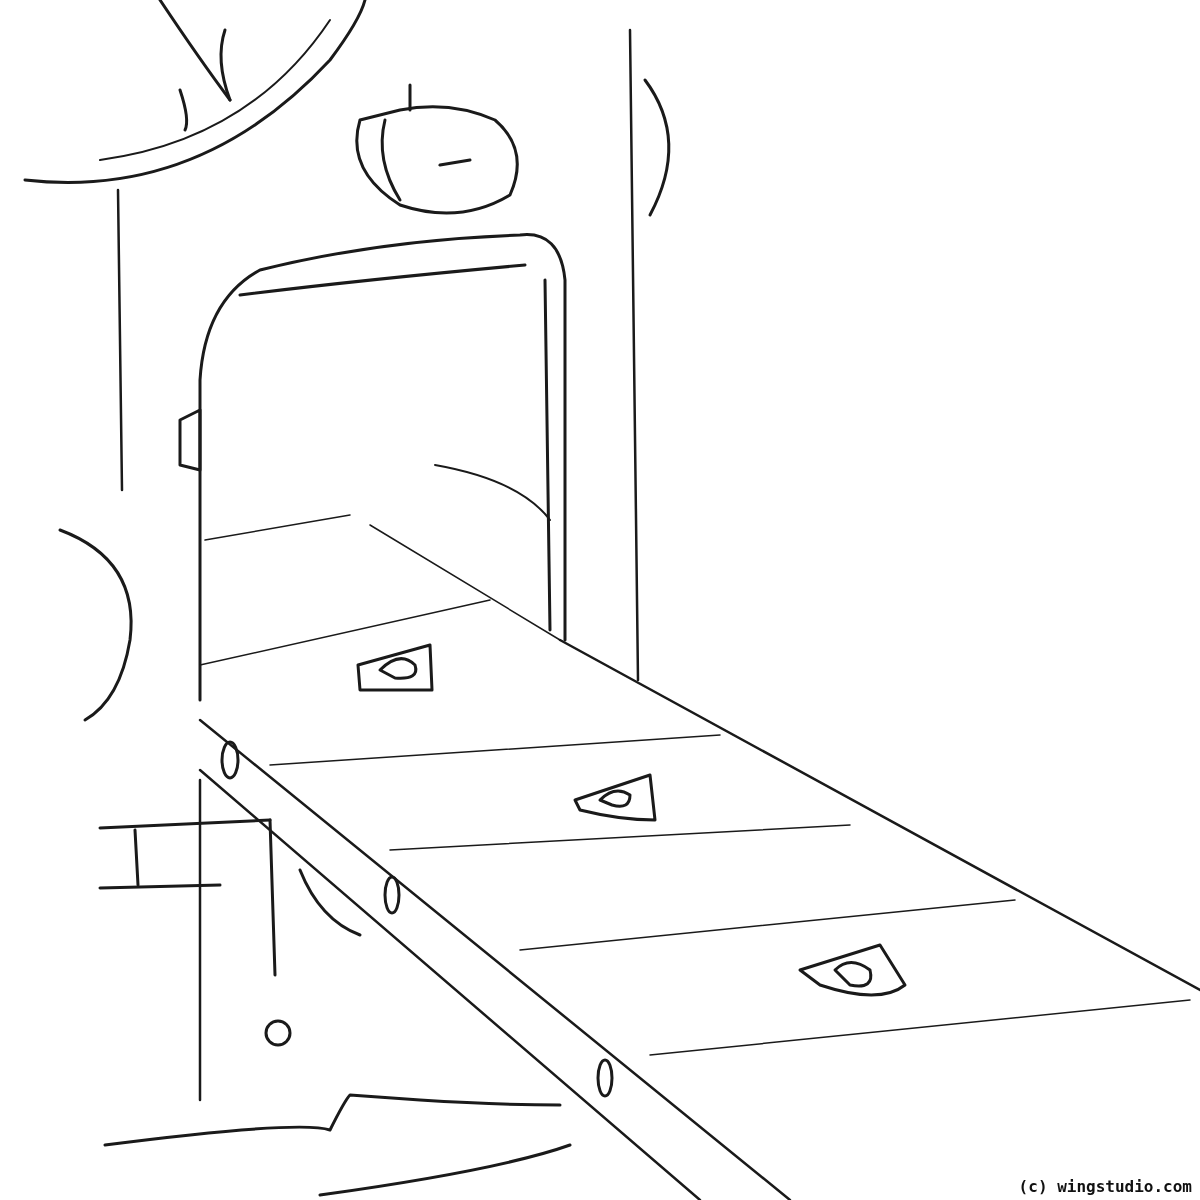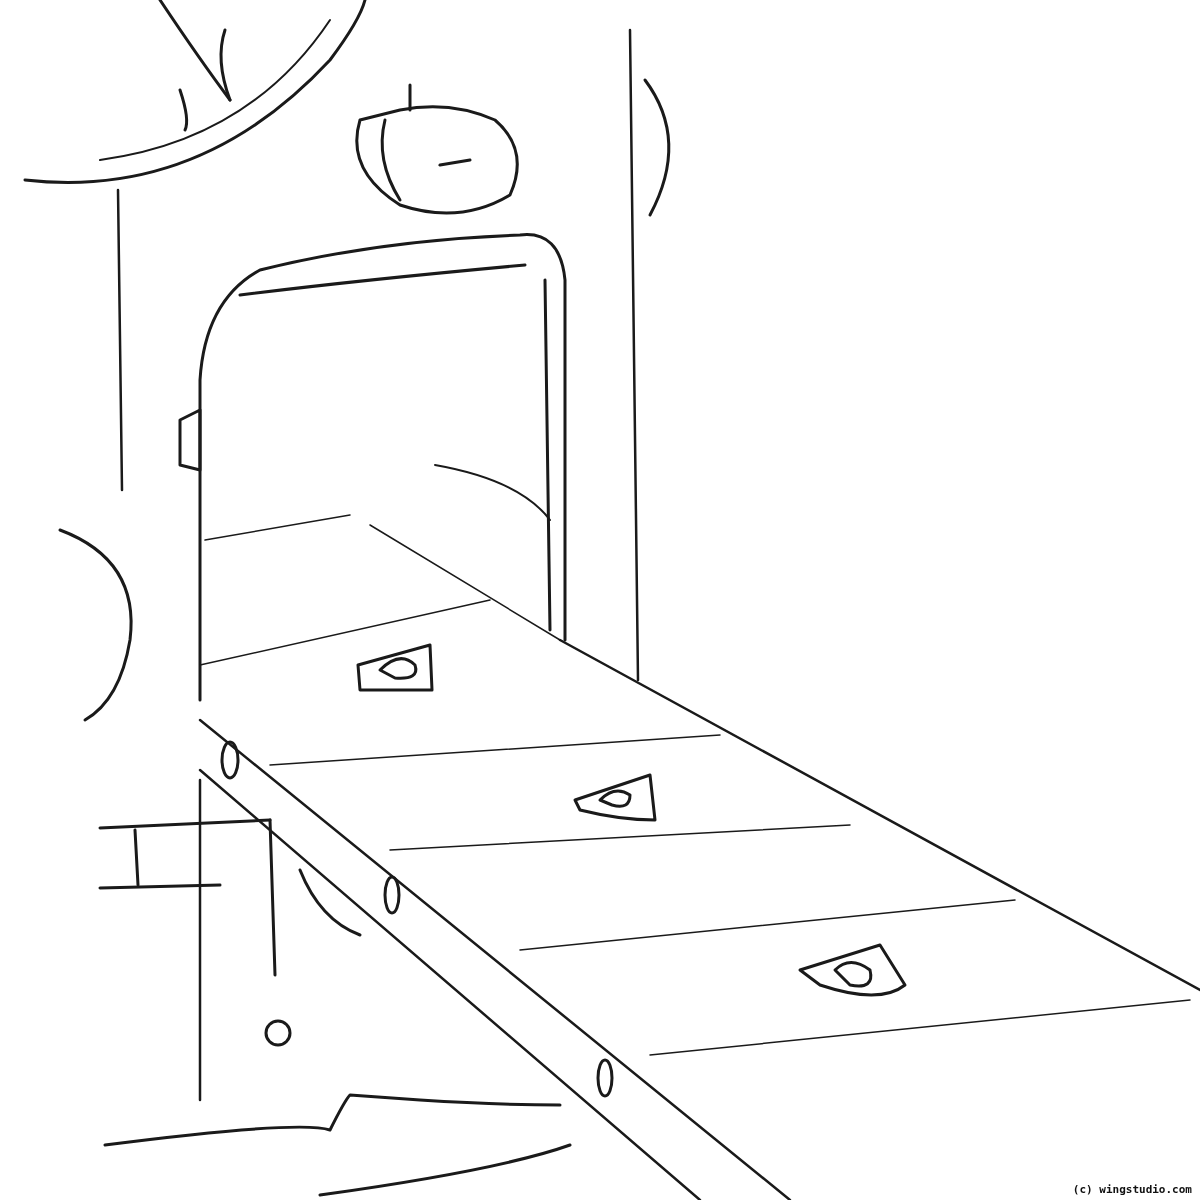--- a/index.html
+++ b/index.html
@@ -1,18 +1,18 @@
 <!DOCTYPE html>
 <html><head>
 <meta charset="utf-8">
 <style>
   html,body{margin:0;padding:0;background:#fff;}
   .canvas{position:relative;width:1200px;height:1200px;overflow:hidden;background:#ffffff;}
   svg{position:absolute;left:0;top:0;}
-  .credit{position:absolute;right:8px;bottom:4px;font-family:"DejaVu Sans Mono",monospace;font-size:11px;font-weight:bold;color:#111;}
+  .credit{position:absolute;right:8px;bottom:4px;font-family:"DejaVu Sans Mono",monospace;font-size:16px;font-weight:bold;color:#111;}
 </style>
 </head>
 <body>
 
 <div class="canvas">
 <svg width="1200" height="1200" viewBox="0 0 1200 1200" fill="none" stroke="#1a1a1a" stroke-linecap="round" stroke-linejoin="round">
 
   <g stroke-width="3">
     <path d="M25 180 Q200 200 330 60 Q360 20 365 0"></path>
     <path d="M160 0 Q200 60 230 100"></path>

